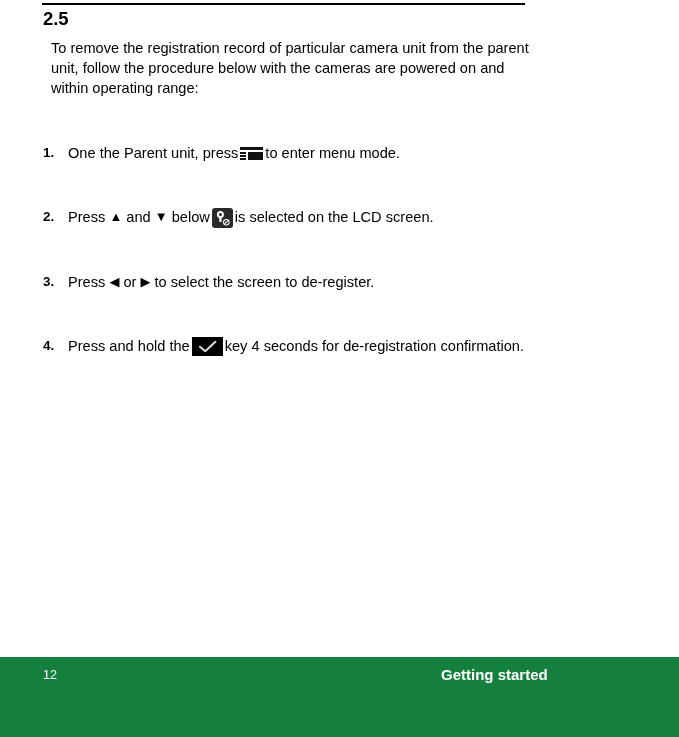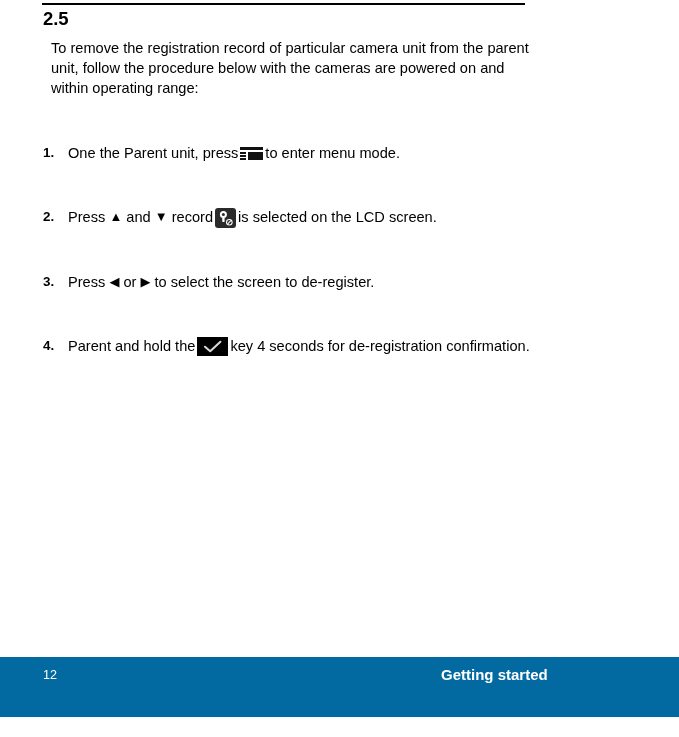--- a/index.html
+++ b/index.html
@@ -162,22 +162,22 @@
     position: absolute;
     left: 0; top: 0;
   }
 
   
   .footer {
     position: absolute;
     left: 0;
     top: 657px;
     width: 679px;
-    height: 60px;
-    background: #0369a1;
+    height: 80px;
+    background: #15803d;
   }
   .footer .page-num {
     position: absolute;
     left: 43px;
     top: 10px;
     color: #ffffff;
     font-size: 12.6px;
     line-height: 16px;
   }
   .footer .section-name {
@@ -207,42 +207,42 @@
 
     <ol class="steps">
 
       <li class="step">
         <span class="num">1.</span>
         <span class="txt"><span>One the Parent unit, press</span><span class="inline-icon icon-menu"><span class="bar-top"></span><span class="sm sm1"></span><span class="sm sm2"></span><span class="sm sm3"></span><span class="blk"></span></span><span>to enter menu mode.</span></span>
       </li>
 
       <li class="step">
         <span class="num">2.</span>
-        <span class="txt"><span>Press</span> <span class="glyph">▲</span> <span>and</span> <span class="glyph">▼</span> <span>record</span><span class="inline-icon icon-camera"><svg width="21" height="20" viewBox="0 0 21 20" xmlns="http://www.w3.org/2000/svg" aria-hidden="true">
+        <span class="txt"><span>Press</span> <span class="glyph">▲</span> <span>and</span> <span class="glyph">▼</span> <span>below</span><span class="inline-icon icon-camera"><svg width="21" height="20" viewBox="0 0 21 20" xmlns="http://www.w3.org/2000/svg" aria-hidden="true">
                 <g fill="#ffffff">
                   <circle cx="8.4" cy="6.6" r="3.5"></circle>
                   <rect x="7.3" y="9.6" width="2.3" height="4.4" rx="0.6"></rect>
                   <circle cx="8.4" cy="6.6" r="1.5" fill="#2a2a2a"></circle>
                 </g>
                 <g>
                   <circle cx="14.3" cy="14.2" r="3.3" fill="#ffffff"></circle>
                   <circle cx="14.3" cy="14.2" r="2.2" fill="#2a2a2a"></circle>
                   <rect x="11.9" y="13.7" width="4.9" height="1.1" fill="#ffffff" transform="rotate(-45 14.3 14.2)"></rect>
                 </g>
               </svg></span><span>is selected on the LCD screen.</span></span>
       </li>
 
       <li class="step">
         <span class="num">3.</span>
         <span class="txt"><span>Press</span> <span class="glyph">◀</span> <span>or</span> <span class="glyph">▶</span> <span>to select the screen to de-register.</span></span>
       </li>
 
       <li class="step">
         <span class="num">4.</span>
-        <span class="txt"><span>Parent and hold the</span><span class="inline-icon icon-check"><svg width="31" height="19" viewBox="0 0 31 19" xmlns="http://www.w3.org/2000/svg" aria-hidden="true">
+        <span class="txt"><span>Press and hold the</span><span class="inline-icon icon-check"><svg width="31" height="19" viewBox="0 0 31 19" xmlns="http://www.w3.org/2000/svg" aria-hidden="true">
                 <path d="M8 9.8 L13.2 14.2 L23.4 4.8" stroke="#d8d8d8" stroke-width="2.1" fill="none" stroke-linecap="round" stroke-linejoin="round"></path>
               </svg></span><span>key 4 seconds for de-registration confirmation.</span></span>
       </li>
 
     </ol>
   </div>
 
   <div class="footer">
     <span class="page-num">12</span>
     <span class="section-name">Getting started</span>

